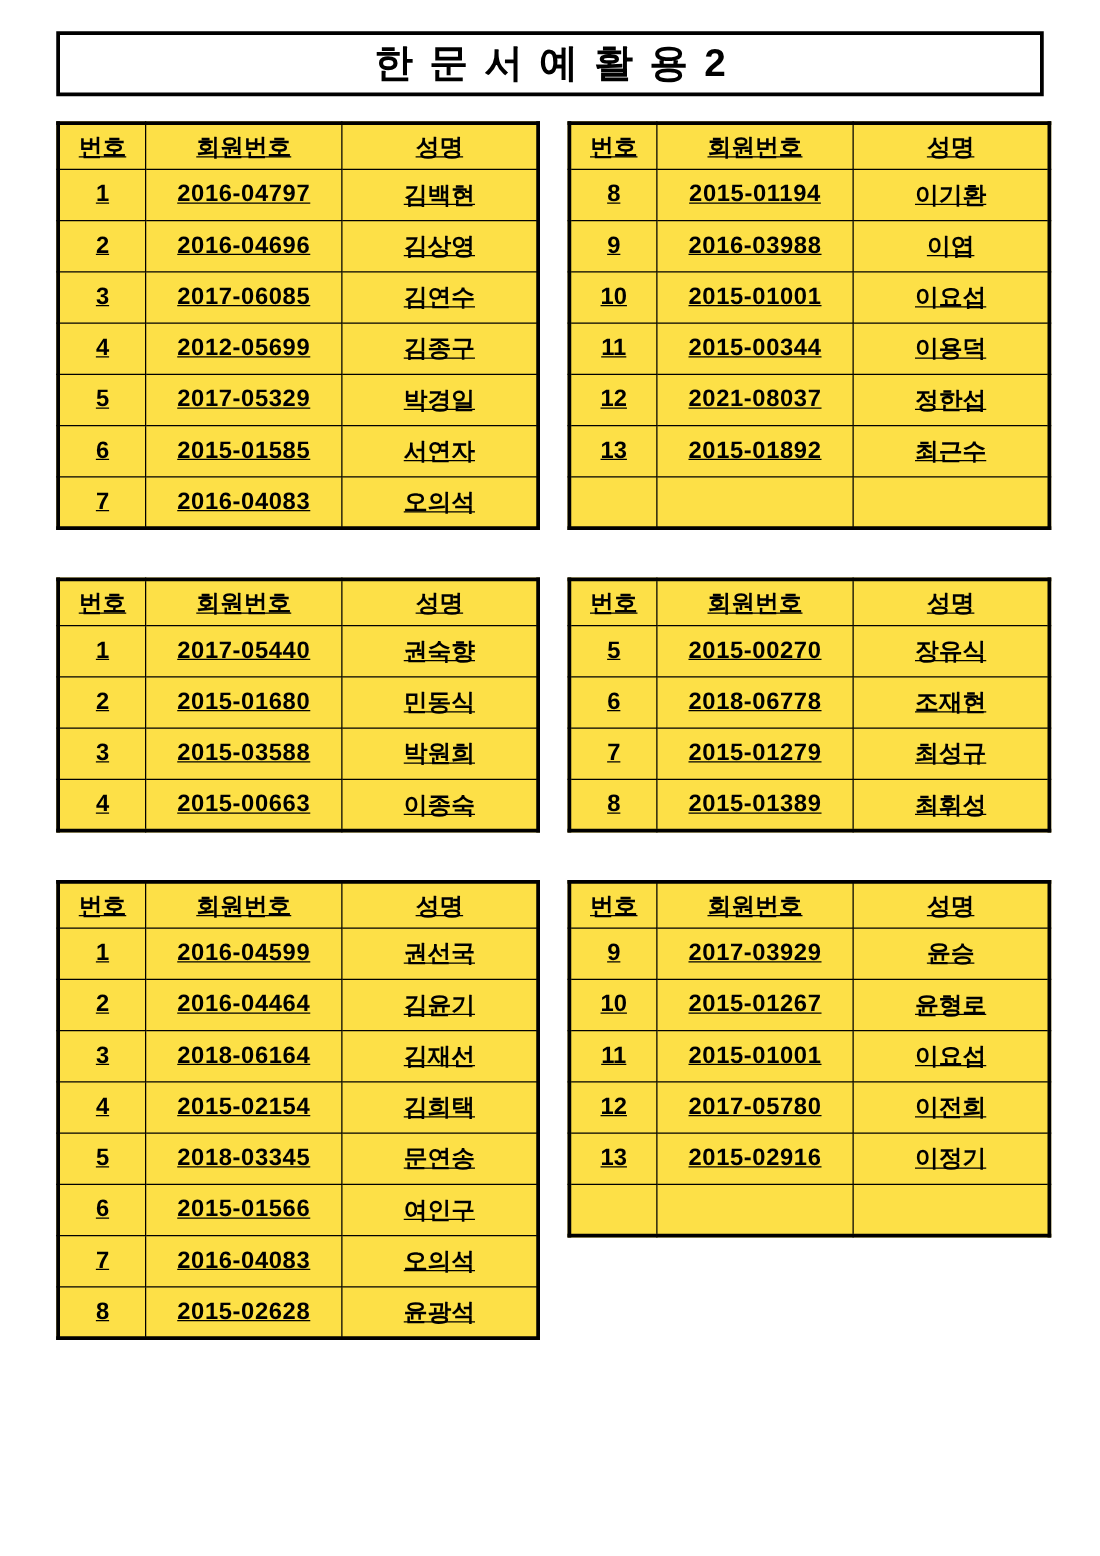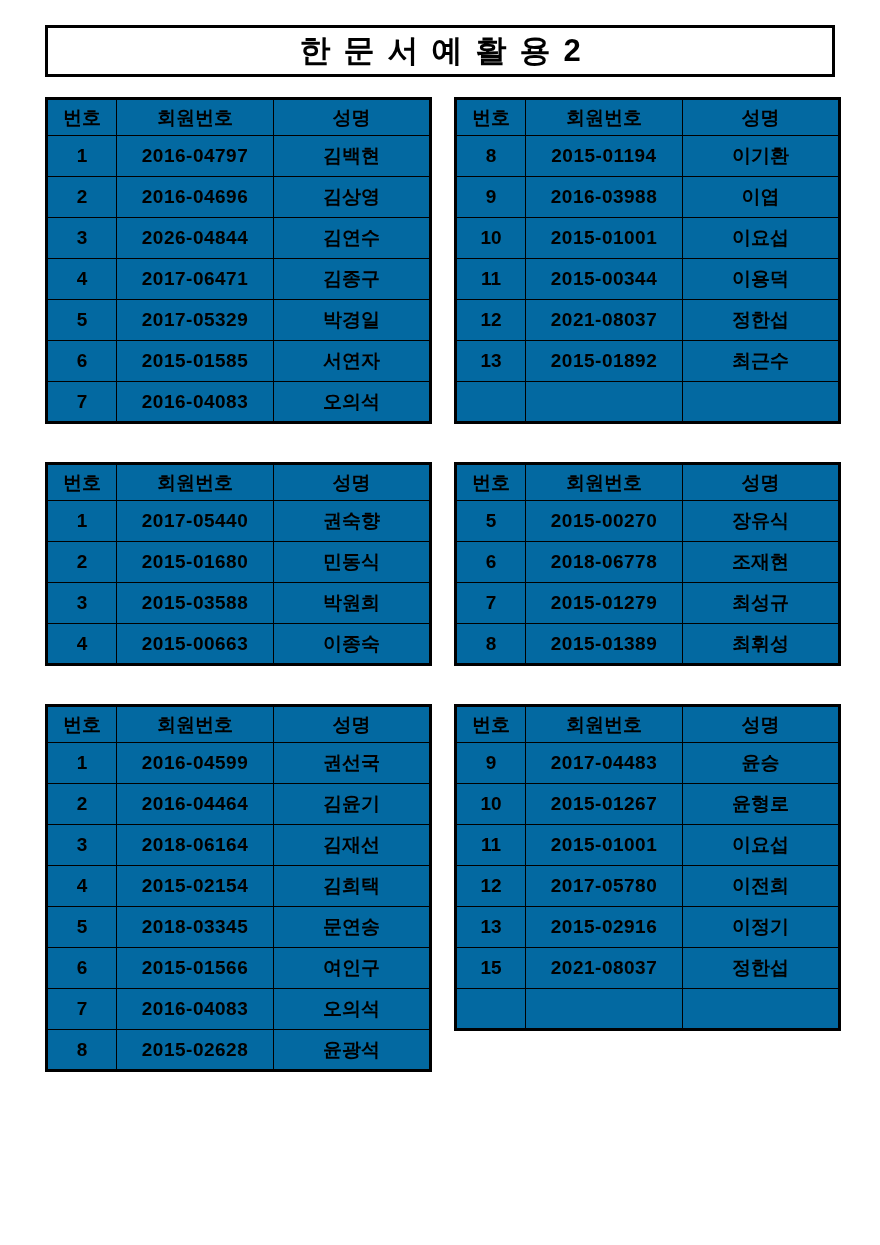--- a/index.html
+++ b/index.html
@@ -39,21 +39,22 @@
     display: flex;
     gap: 22px;
     margin-bottom: 38px;
     align-items: flex-start;
   }
   table.roster-table {
     border-collapse: collapse;
     border: 3px solid #000000;
     table-layout: fixed;
     width: 384px;
-    background: #0369a1;
+    background: #fde047;
+    text-decoration: underline;
   }
   col.col-no   { width: 70px; }
   col.col-id   { width: 157px; }
   col.col-name { width: 157px; }
   table.roster-table th {
     box-sizing: border-box;
     height: 37px;
     border: 1px solid #000000;
     font-size: 19px;
     font-weight: 700;
@@ -102,26 +103,26 @@
               <td class="cell-member-id">2016-04797</td>
               <td class="cell-name">김백현</td>
             </tr>
             <tr>
               <td class="cell-no">2</td>
               <td class="cell-member-id">2016-04696</td>
               <td class="cell-name">김상영</td>
             </tr>
             <tr>
               <td class="cell-no">3</td>
-              <td class="cell-member-id">2026-04844</td>
+              <td class="cell-member-id">2017-06085</td>
               <td class="cell-name">김연수</td>
             </tr>
             <tr>
               <td class="cell-no">4</td>
-              <td class="cell-member-id">2017-06471</td>
+              <td class="cell-member-id">2012-05699</td>
               <td class="cell-name">김종구</td>
             </tr>
             <tr>
               <td class="cell-no">5</td>
               <td class="cell-member-id">2017-05329</td>
               <td class="cell-name">박경일</td>
             </tr>
             <tr>
               <td class="cell-no">6</td>
               <td class="cell-member-id">2015-01585</td>
@@ -335,21 +336,21 @@
     <thead>
       <tr>
               <th>번호</th>
               <th>회원번호</th>
               <th>성명</th>
             </tr>
     </thead>
     <tbody>
             <tr>
               <td class="cell-no">9</td>
-              <td class="cell-member-id">2017-04483</td>
+              <td class="cell-member-id">2017-03929</td>
               <td class="cell-name">윤승</td>
             </tr>
             <tr>
               <td class="cell-no">10</td>
               <td class="cell-member-id">2015-01267</td>
               <td class="cell-name">윤형로</td>
             </tr>
             <tr>
               <td class="cell-no">11</td>
               <td class="cell-member-id">2015-01001</td>
@@ -359,25 +360,20 @@
               <td class="cell-no">12</td>
               <td class="cell-member-id">2017-05780</td>
               <td class="cell-name">이전희</td>
             </tr>
             <tr>
               <td class="cell-no">13</td>
               <td class="cell-member-id">2015-02916</td>
               <td class="cell-name">이정기</td>
             </tr>
             <tr>
-              <td class="cell-no">15</td>
-              <td class="cell-member-id">2021-08037</td>
-              <td class="cell-name">정한섭</td>
-            </tr>
-            <tr>
               <td class="cell-no"></td>
               <td class="cell-member-id"></td>
               <td class="cell-name"></td>
             </tr>
           </tbody>
   </table>
 </div>
   </section>
 </div>
 

